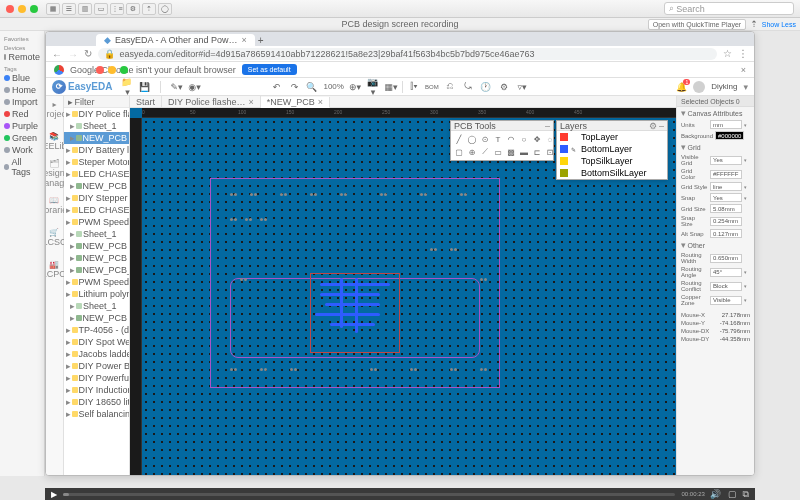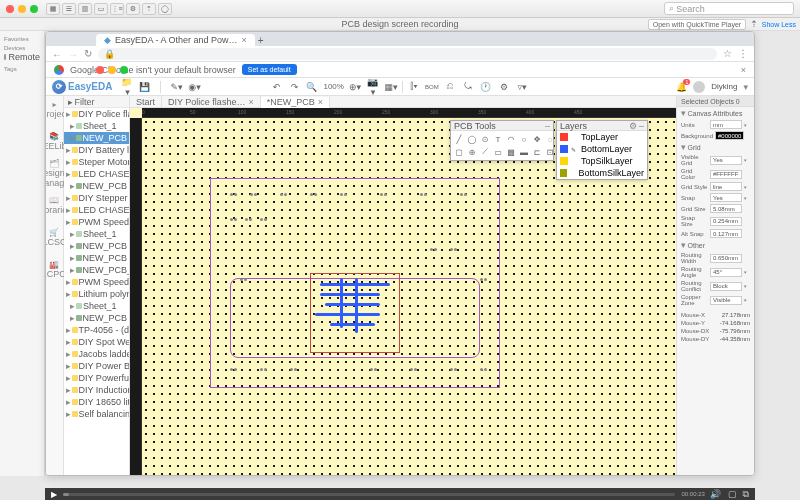--- a/index.html
+++ b/index.html
@@ -59,21 +59,21 @@
 .tn-ic{width:6px;height:6px;display:inline-block;flex-shrink:0}
 .fold{background:#ffd968;border-radius:1px}
 .sheet{background:#b8d8b8;border-radius:1px}
 .pcb{background:#8fb88f;border-radius:1px}
 .ind1{padding-left:6px}
 .canvas-area{flex:1;display:flex;flex-direction:column;overflow:hidden;position:relative}
 .doc-tabs{height:12px;background:#f5f5f5;display:flex;align-items:flex-end;border-bottom:1px solid #e0e0e0}
 .doc-tab{height:11px;padding:0 6px;display:flex;align-items:center;font-size:7px;color:#666;border-right:1px solid #e0e0e0;gap:3px}
 .doc-tab.active{background:#fff;border-bottom:1px solid #fff;margin-bottom:-1px}
 .doc-mod{color:#888}
-.canvas{flex:1;background:#fef9c3;position:relative;overflow:hidden}
+.canvas{flex:1;background:#0369a1;position:relative;overflow:hidden}
 .ruler-h{position:absolute;top:0;left:12px;right:0;height:10px;background:#1a1a1a;border-bottom:1px solid #333}
 .ruler-v{position:absolute;top:10px;left:0;width:12px;bottom:0;background:#1a1a1a;border-right:1px solid #333}
 .grid-dots{position:absolute;top:10px;left:12px;right:0;bottom:0;background-image:radial-gradient(circle,#1a1a1a 1px,transparent 1px);background-size:8px 8px}
 .tick{position:absolute;color:#666;font-size:5px}
 .outline{position:absolute;border:1px solid #a855c7;border-radius:0}
 .comp{position:absolute;border:1px solid #c04848}
 .trace-b{position:absolute;background:#2e5cff;border-radius:2px}
 .pad{position:absolute;width:3px;height:3px;background:#888;border-radius:50%}
 .float-panel{position:absolute;background:#fff;border:1px solid #aaa;box-shadow:0 1px 4px rgba(0,0,0,.2);font-size:7px}
 .fp-hdr{height:10px;background:#f0f0f0;display:flex;align-items:center;padding:0 3px;color:#555;border-bottom:1px solid #ddd}
@@ -132,20 +132,30 @@
   </div>
 </div>
 
 <div class="finder-side">
   <div class="fs-hdr">Favorites</div>
   <div class="fs-hdr">Devices</div>
   <div id="fs-dev">
       <div class="fs-it"><span class="fs-ic" style="background:#999"></span>Remote</div>
     </div>
   <div class="fs-hdr">Tags</div>
+  <div id="fs-tags">
+      <div class="fs-it"><span class="tag-dot" style="background:#3b82f6"></span>Blue</div>
+      <div class="fs-it"><span class="tag-dot" style="background:#9ca3af"></span>Home</div>
+      <div class="fs-it"><span class="tag-dot" style="background:#9ca3af"></span>Import</div>
+      <div class="fs-it"><span class="tag-dot" style="background:#ef4444"></span>Red</div>
+      <div class="fs-it"><span class="tag-dot" style="background:#a855f7"></span>Purple</div>
+      <div class="fs-it"><span class="tag-dot" style="background:#22c55e"></span>Green</div>
+      <div class="fs-it"><span class="tag-dot" style="background:#9ca3af"></span>Work</div>
+      <div class="fs-it"><span class="tag-dot" style="background:#9ca3af"></span>All Tags</div>
+    </div>
 </div>
 
 <div class="browser">
   <div class="br-dots">
     <div class="dot rd"></div>
     <div class="dot yl"></div>
     <div class="dot gn"></div>
   </div>
   <div class="tab-bar">
     <div class="tab">
@@ -154,20 +164,21 @@
       <span class="tab-close">×</span>
     </div>
     <div class="tab-plus">+</div>
   </div>
   <div class="addr-bar">
     <span class="nav-ic">←</span>
     <span class="nav-ic" style="opacity:.4">→</span>
     <span class="nav-ic">↻</span>
     <div class="url-box">
       <span class="lock-ic">🔒</span>
+      <span>easyeda.com/editor#id=4d915a786591410abb71228621!5a8e23|29baf41f563b4bc5b7bd975ce46ae763</span>
     </div>
     <span class="nav-ic">☆</span>
     <span class="nav-ic">⋮</span>
   </div>
   <div class="info-bar">
     <span style="width:10px;height:10px;border-radius:50%;background:conic-gradient(#ea4335 0 33%,#4285f4 33% 66%,#34a853 66%);display:inline-block"></span>
     <span>Google Chrome isn't your default browser</span>
     <span class="default-btn">Set as default</span>
     <span class="info-x">×</span>
   </div>
@@ -486,21 +497,21 @@
               <div class="tool-ic">⊕</div>
               <div class="tool-ic">⟋</div>
               <div class="tool-ic">▭</div>
               <div class="tool-ic">▩</div>
               <div class="tool-ic">▬</div>
               <div class="tool-ic">⊏</div>
               <div class="tool-ic">⊡</div>
             </div>
           </div>
 
-          <div class="float-panel" style="left:426px;top:12px;width:92px">
+          <div class="float-panel" style="left:426px;top:12px;width:112px">
             <div class="fp-hdr">
               <span>Layers</span>
               <div class="fp-hdr-ic">
                 <span>⚙</span>
                 <span>–</span>
               </div>
             </div>
             <div id="layer-rows">
                 <div class="layer-row">
                   <span class="layer-sw" style="background:#ff3b30"></span>

